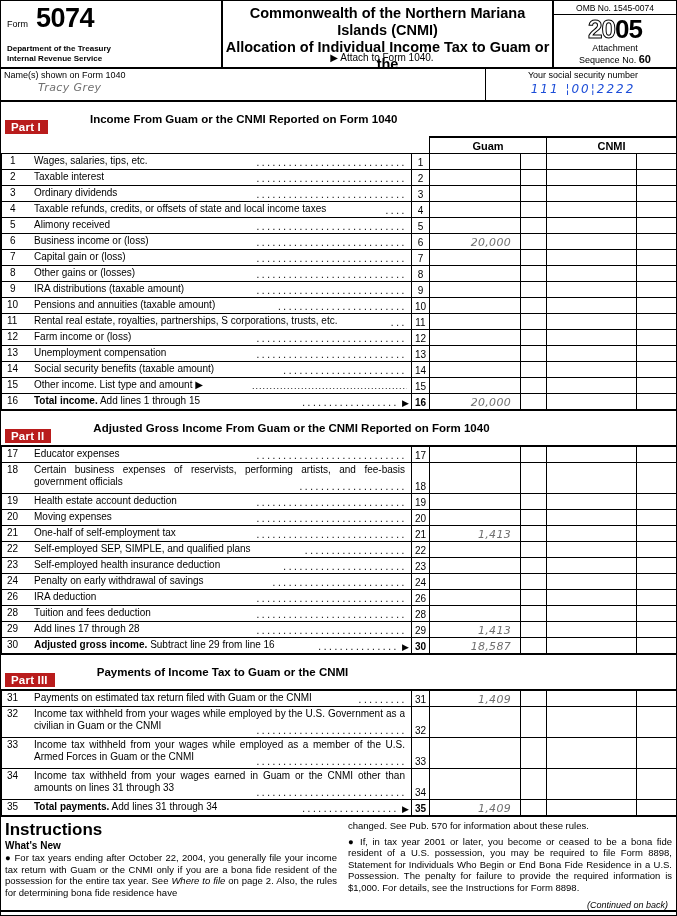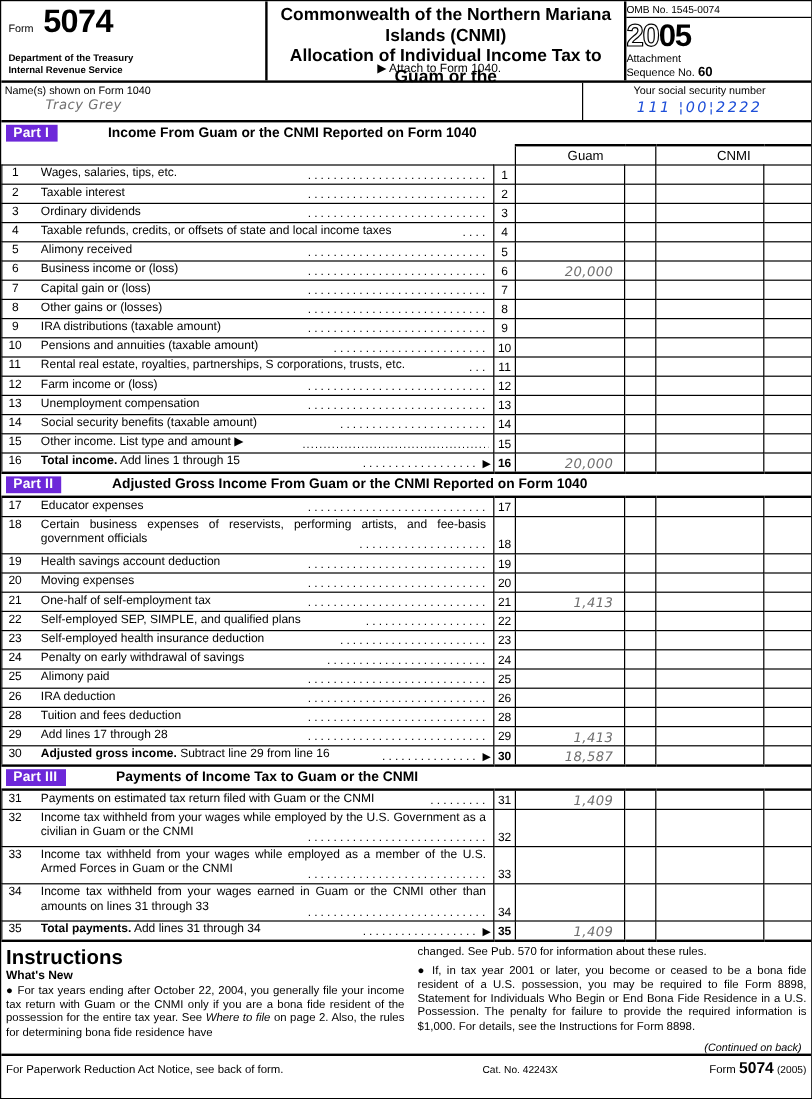--- a/index.html
+++ b/index.html
@@ -17,41 +17,41 @@
   .hdr-left{width:222px;box-sizing:border-box;border-right:2px solid #000;
             padding:4px 4px 2px 6px;position:relative;}
   .hdr-left .formline{display:flex;align-items:baseline;}
   .hdr-left .lbl-form{font-size:9px;margin-right:8px;}
   .hdr-left .formno{font-size:27px;font-weight:bold;letter-spacing:-0.5px;line-height:1;}
   .hdr-left .dept{font-size:8px;line-height:10px;position:absolute;bottom:3px;left:6px;font-weight:bold;}
   .hdr-mid{flex:1;box-sizing:border-box;border-right:2px solid #000;
            padding:4px 2px 2px;text-align:center;position:relative;}
   .hdr-mid .t1{font-size:14.5px;font-weight:bold;line-height:17px;}
   .hdr-mid .attach{font-size:10px;font-weight:normal;position:absolute;bottom:4px;left:0;right:11px;}
-  .hdr-right{width:154px;box-sizing:border-box;text-align:left;position:relative;}
+  .hdr-right{width:122px;box-sizing:border-box;text-align:center;position:relative;}
   .hdr-right .omb{font-size:8.5px;padding:2px 0 1px;border-bottom:1px solid #000;}
   .yr{font-size:26px;font-weight:bold;line-height:26px;margin-top:1px;letter-spacing:-1px;}
   .yr .hollow{color:#fff;-webkit-text-stroke:1px #000;text-stroke:1px #000;}
   .hdr-right .att{font-size:9px;line-height:10.5px;position:absolute;bottom:2px;left:0;right:0;}
   .hdr-right .att b{font-size:11px;}
 
   
   .namerow{display:flex;border-bottom:2px solid #000;height:33px;box-sizing:border-box;}
   .name-l{flex:1;box-sizing:border-box;border-right:1px solid #000;padding:1px 0 0 3px;}
   .name-r{width:190px;box-sizing:border-box;padding:1px 0 0 4px;text-align:center;}
   .cap{font-size:9px;line-height:11px;}
   .hand{font-family:"DejaVu Sans",sans-serif;font-style:italic;font-size:11px;
         color:#6f6f6f;letter-spacing:.4px;}
   .ssn{font-size:12px;color:#1d4ed8;font-style:italic;letter-spacing:2px;
        font-family:"DejaVu Sans",sans-serif;margin-top:1px;}
 
   
   .partband{display:flex;align-items:center;padding:2px 0 2px 4px;}
-  .partbox{background:#6d28d9;color:#fff;font-size:11.5px;font-weight:bold;
-           padding:1px 7px 1px 6px;letter-spacing:.2px;}
+  .partbox{background:#b91c1c;color:#fff;font-size:11.5px;font-weight:bold;
+           padding:1px 7px 1px 6px;letter-spacing:.2px;margin-top:16px;}
   .parttitle{font-size:11.5px;font-weight:bold;margin-left:18px;padding-left:24px;}
 
   
   table.grid{border-collapse:collapse;width:100%;table-layout:fixed;}
   table.grid td{border:1px solid #000;padding:0;vertical-align:top;}
   col.c-desc{width:410px;}
   col.c-num{width:18px;}
   col.c-gd{width:91px;}
   col.c-gc{width:26px;}
   col.c-cd{width:90px;}
@@ -69,21 +69,21 @@
         overflow:hidden;}
   td.numc{text-align:center;font-size:10px;font-weight:normal;
           border-left:1px solid #000;position:relative;}
   td.numc span{position:absolute;left:0;right:0;bottom:0px;line-height:12px;}
   td.numc.b span{font-weight:bold;}
   td.amt{text-align:right;position:relative;}
   td.amt .v{position:absolute;right:9px;bottom:0px;font-size:11px;color:#6f6f6f;
             font-style:italic;font-family:"DejaVu Sans",sans-serif;letter-spacing:.3px;}
   tr.r15 td{height:15px;}
   tr.r30 td{height:30px;}
-  tr.hdrow td{height:15px;text-align:center;font-size:11px;font-weight:normal;
+  tr.hdrow td{height:15px;text-align:center;font-size:11px;font-weight:bold;
               border-top:0;vertical-align:middle;}
   tr.hdrow td.blank{border:0;}
   .topline{border-top:2px solid #000 !important;}
   .botline{border-bottom:2px solid #000 !important;}
 
   
   .instr{display:flex;padding:0 0 0 0;margin-top:3px;justify-content:center;}
   .icolL{width:345px;box-sizing:border-box;padding:0 8px 0 4px;}
   .icolR{width:332px;box-sizing:border-box;padding:0 4px 0 3px;}
   .ih{font-size:17px;font-weight:bold;line-height:19px;margin:0 0 1px;}
@@ -436,21 +436,21 @@
             <span>18</span>
           </td>
           <td class="amt"></td>
           <td></td>
           <td class="amt"></td>
           <td></td>
         </tr>
         <tr class="r15">
           <td class="desc">
             <span class="lineno w">19</span>
-            <span class="dtxt">Health savings account deduction</span>
+            <span class="dtxt">Health estate account deduction</span>
             <span class="lead">............................</span>
           </td>
           <td class="numc">
             <span>19</span>
           </td>
           <td class="amt"></td>
           <td></td>
           <td class="amt"></td>
           <td></td>
         </tr>
@@ -513,34 +513,20 @@
           <td></td>
         </tr>
         <tr class="r15">
           <td class="desc">
             <span class="lineno w">24</span>
             <span class="dtxt">Penalty on early withdrawal of savings</span>
             <span class="lead">.........................</span>
           </td>
           <td class="numc">
             <span>24</span>
-          </td>
-          <td class="amt"></td>
-          <td></td>
-          <td class="amt"></td>
-          <td></td>
-        </tr>
-        <tr class="r15">
-          <td class="desc">
-            <span class="lineno w">25</span>
-            <span class="dtxt">Alimony paid</span>
-            <span class="lead">............................</span>
-          </td>
-          <td class="numc">
-            <span>25</span>
           </td>
           <td class="amt"></td>
           <td></td>
           <td class="amt"></td>
           <td></td>
         </tr>
         <tr class="r15">
           <td class="desc">
             <span class="lineno w">26</span>
             <span class="dtxt">IRA deduction</span>

